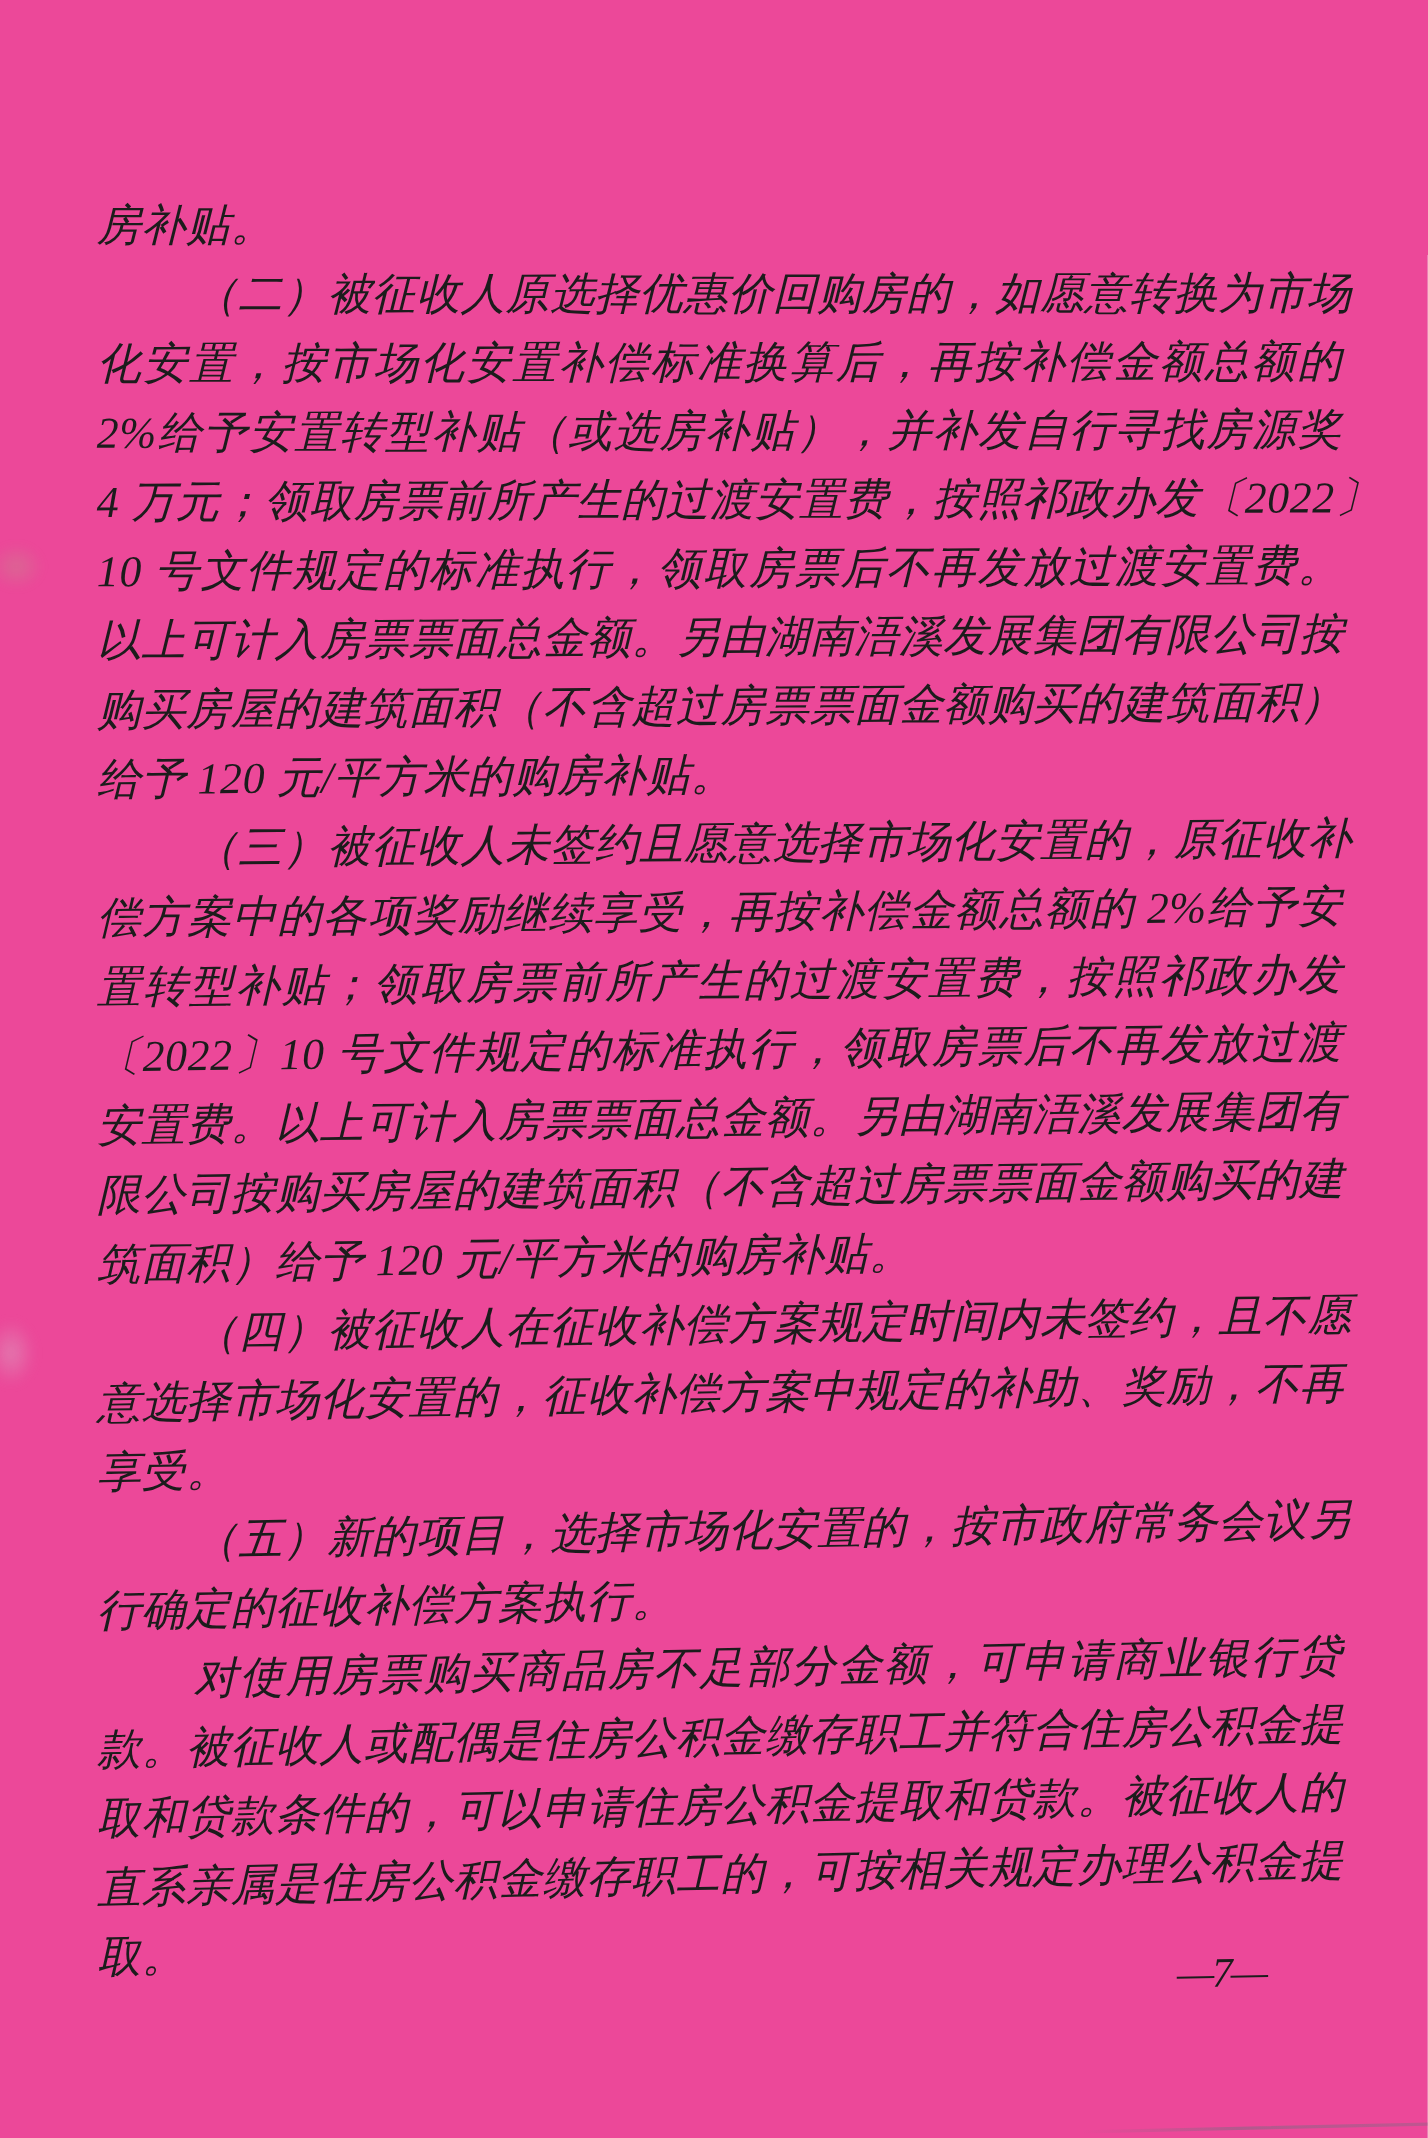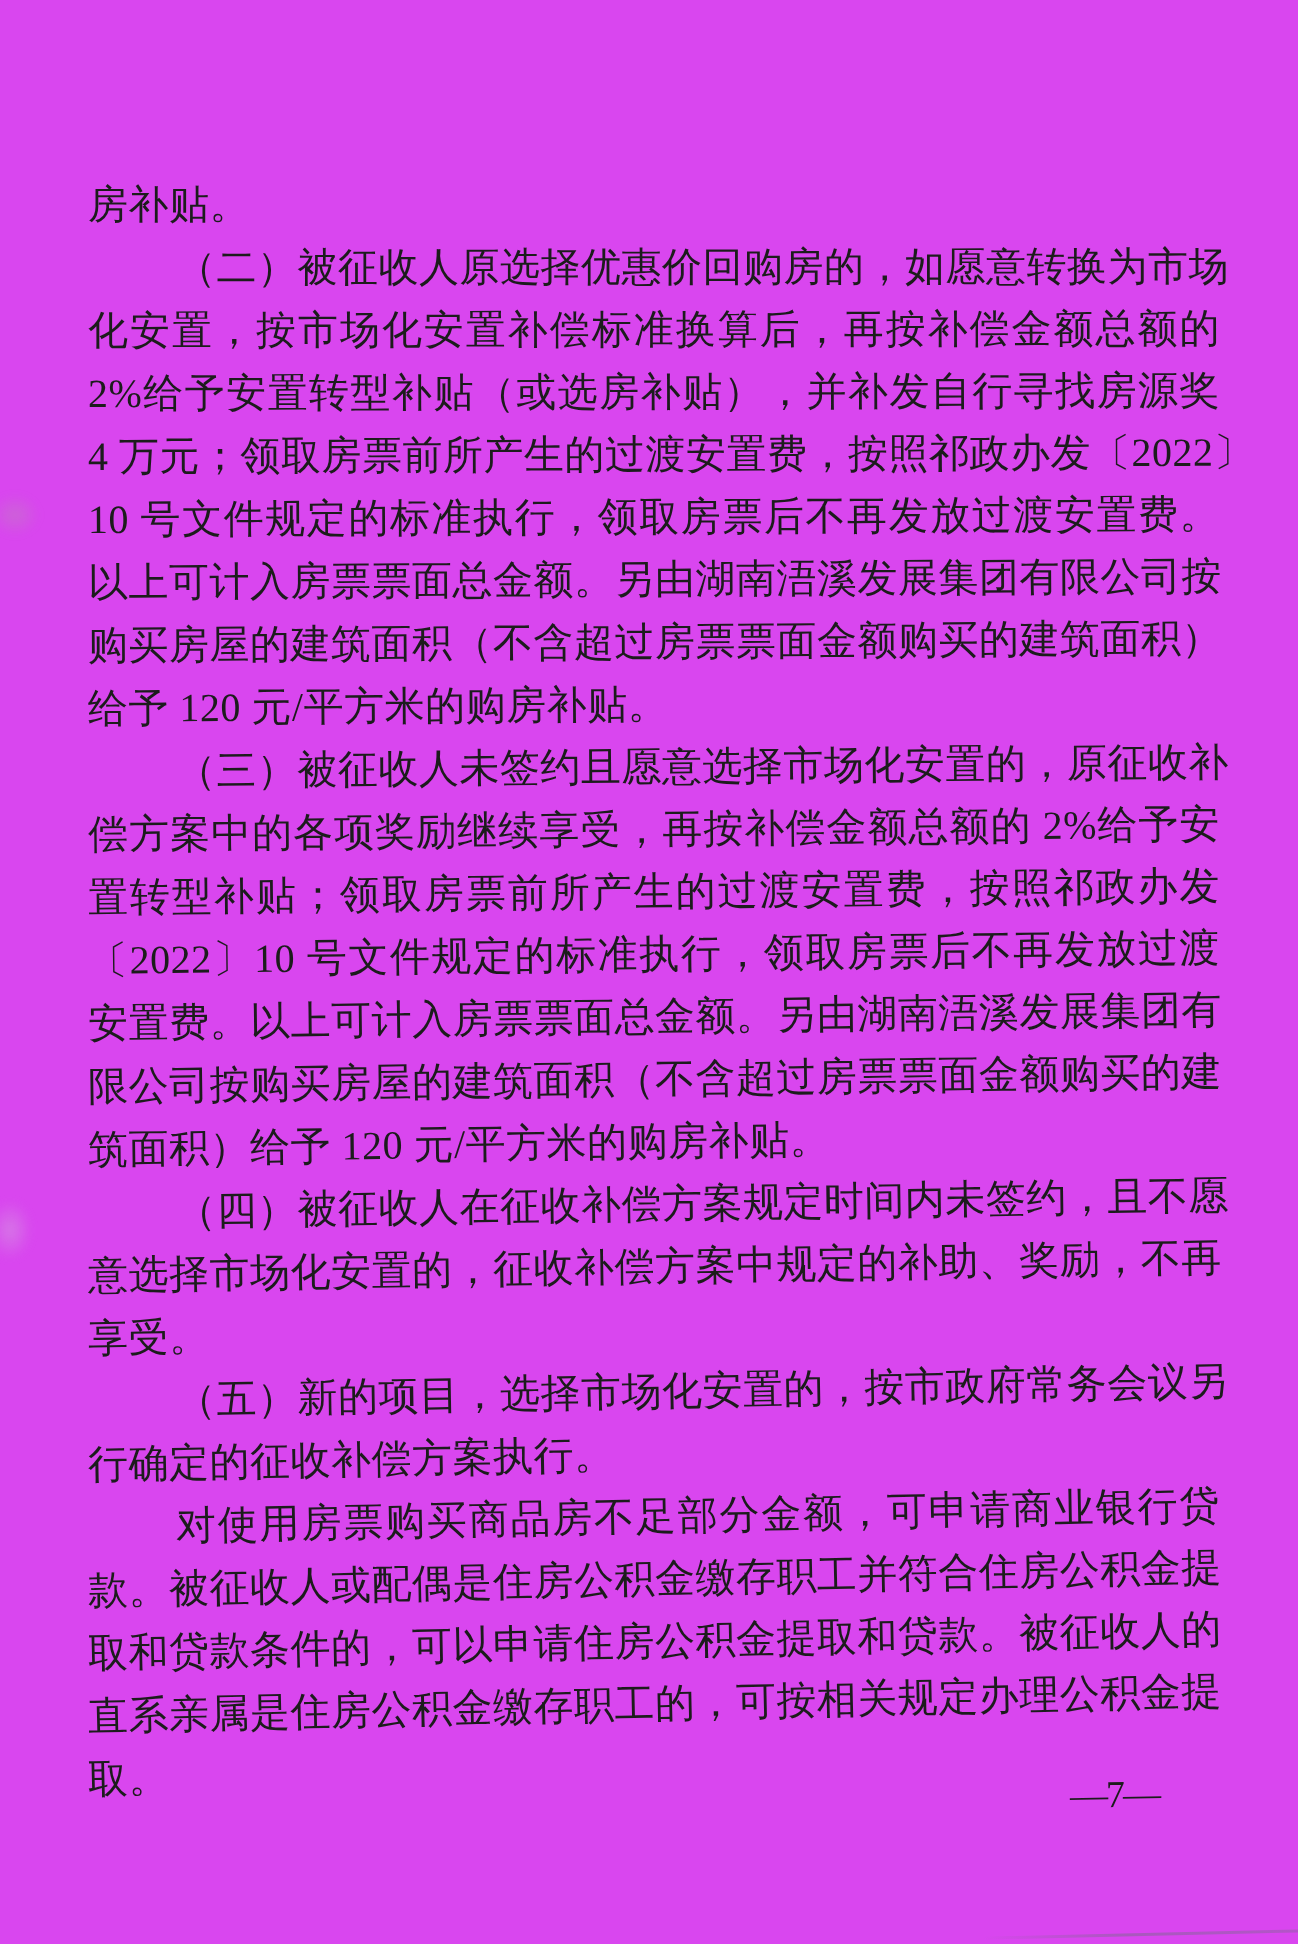--- a/index.html
+++ b/index.html
@@ -4,23 +4,24 @@
 <style>
   html, body {
     margin: 0;
     padding: 0;
     background: #e8e8e8;
   }
   .page {
     position: relative;
     width: 1298px;
     height: 1944px;
-    background: #d946ef;
+    background: #ec4899;
     overflow: hidden;
     font-family: "Liberation Serif", "DejaVu Serif", serif;
+    font-style: italic;
   }
   .doc-text {
     position: absolute;
     left: 88px;
     top: 173px;
     width: 1132px;
     color: #1c1c1c;
   }
   .text-line {
     height: 63px;

